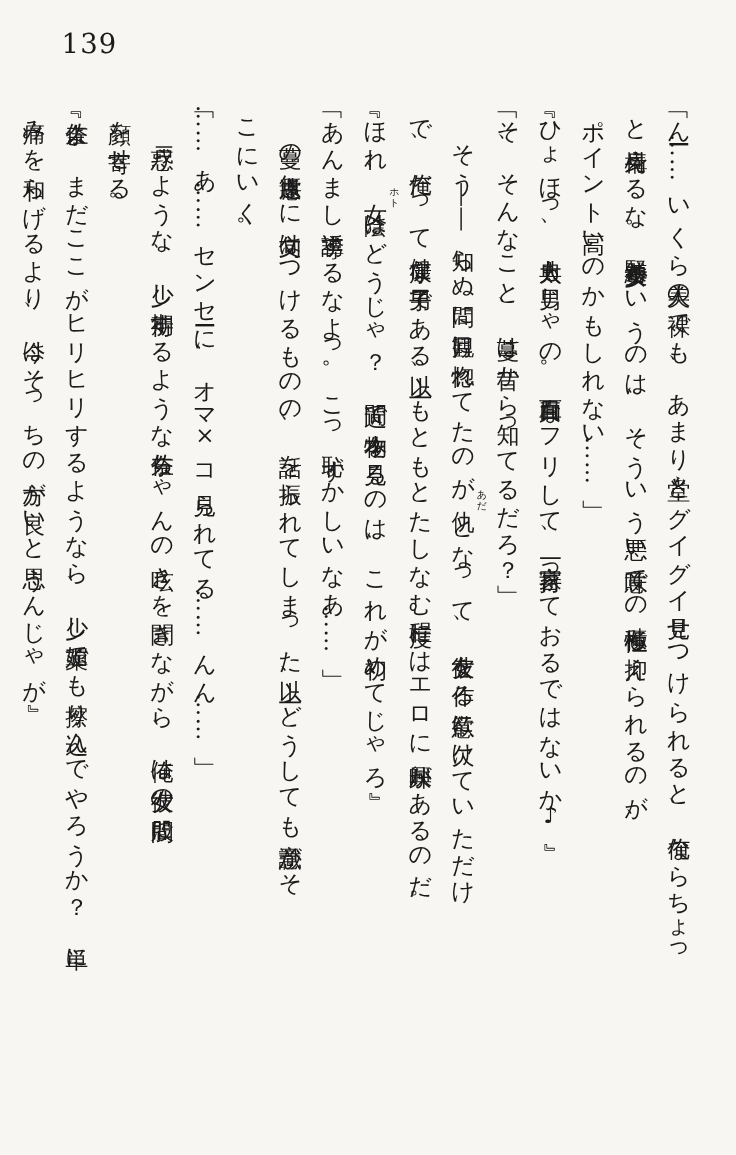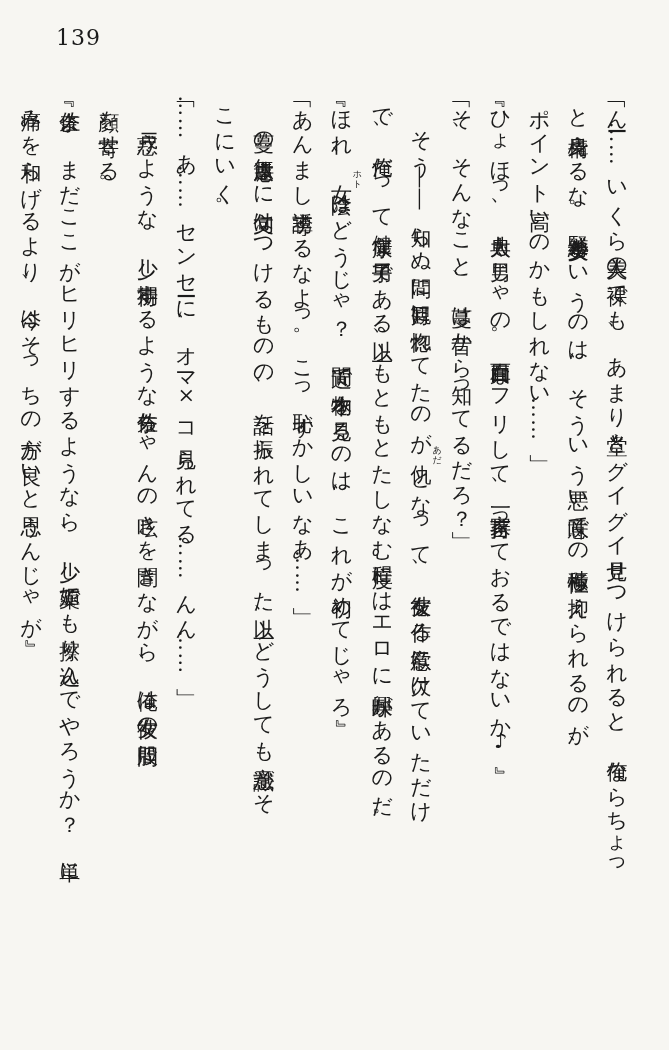--- a/index.html
+++ b/index.html
@@ -16,21 +16,21 @@
     height: 1050px;
     background: var(--paper);
     overflow: hidden;
     font-family: "DejaVu Serif", "Liberation Serif", serif;
     color: var(--ink);
   }
   .page-number {
     position: absolute;
     top: 25px;
     left: 56px;
-    font-size: 22px;
+    font-size: 25px;
     letter-spacing: 1px;
     color: var(--ink);
   }
   .text-area {
     position: absolute;
     top: 94px;
     right: 33px;
     width: 624px;
     height: 918px;
     writing-mode: vertical-rl;

